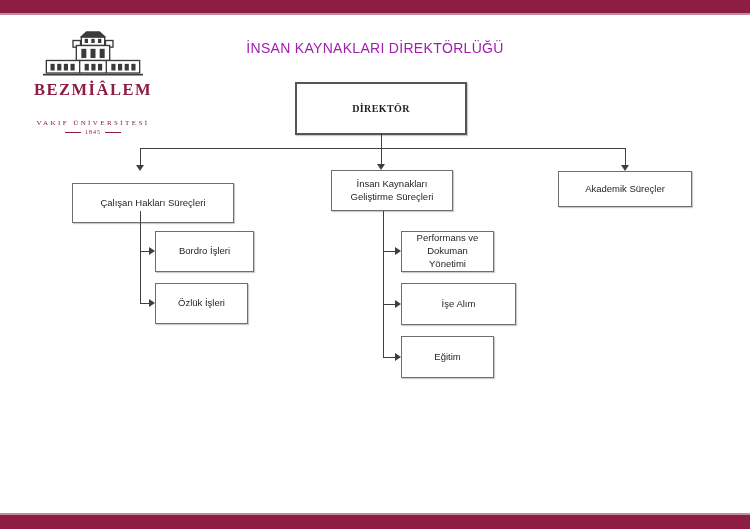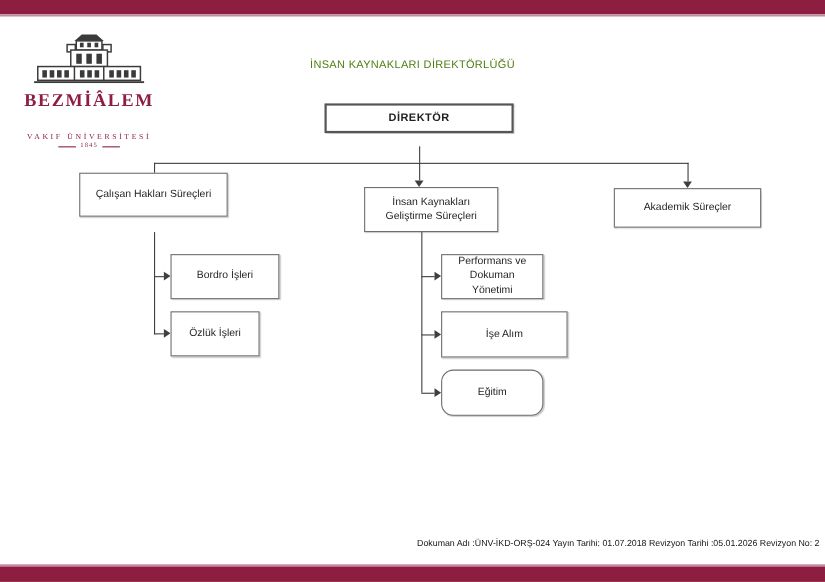--- a/index.html
+++ b/index.html
@@ -7,37 +7,37 @@
     position:relative; width:750px; height:529px; background:#ffffff;
     font-family:"Liberation Sans", sans-serif; overflow:hidden;
   }
   
   .top-bar    { position:absolute; left:0; top:0; width:750px; height:13px; background:#8E1E41; }
   .top-accent { position:absolute; left:0; top:13px; width:750px; height:2px; background:#C08BA1; }
   .bottom-accent { position:absolute; left:0; bottom:14px; width:750px; height:2px; background:#C08BA1; }
   .bottom-bar { position:absolute; left:0; bottom:0; width:750px; height:14px; background:#8E1E41; }
 
   
-  .logo { position:absolute; left:20px; top:28px; width:122px; text-align:center; color:#8E1E41; }
+  .logo { position:absolute; left:32px; top:28px; width:122px; text-align:center; color:#8E1E41; }
   .logo-name {
     font-family:"Liberation Serif", serif; font-weight:bold; font-size:16.5px;
     letter-spacing:1.5px; margin-top:-2px; white-space:nowrap;
   }
   .logo-sub {
     font-family:"Liberation Serif", serif; font-size:7px; letter-spacing:2.4px;
     margin-top:19px; white-space:nowrap;
   }
   .logo-year-row { display:flex; align-items:center; justify-content:center; gap:4px; margin-top:2px; }
   .logo-year-line { width:16px; height:1px; background:#8E1E41; }
   .logo-year { font-family:"Liberation Serif", serif; font-size:6px; letter-spacing:1px; }
 
   
   .page-title {
-    position:absolute; left:0; right:0; top:54px; text-align:center;
-    font-size:10px; letter-spacing:0.3px; color:#4d7c0f;
+    position:absolute; left:0; right:0; top:40px; text-align:center;
+    font-size:14px; letter-spacing:0.3px; color:#a21caf;
   }
 
   
   .node {
     position:absolute; background:#fff; border:1px solid #6e6e6e;
     box-shadow:1px 1px 1px rgba(0,0,0,0.20);
     display:flex; align-items:center; justify-content:center; text-align:center;
     font-size:9.5px; line-height:1.35; color:#1f1f1f; padding:2px 6px; box-sizing:border-box;
   }
   .root-node { border:2px solid #555; font-weight:bold; font-size:10px; letter-spacing:0.4px; }
@@ -112,52 +112,51 @@
       <span class="logo-year-line"></span>
       <span class="logo-year">1845</span>
       <span class="logo-year-line"></span>
     </div>
   </div>
 
   <div class="page-title">İNSAN KAYNAKLARI DİREKTÖRLÜĞÜ</div>
 
   <div>
 
-    <div class="node root-node" style="left:295px; top:94px; width:172px; height:27px;">DİREKTÖR</div>
+    <div class="node root-node" style="left:295px; top:82px; width:172px; height:53px;font-family:Liberation Serif, serif;">DİREKTÖR</div>
 
     <div class="vline" style="left:381px; top:133px; height:15px;"></div>
     <div class="hline" style="left:140px; top:148px; width:486px;"></div>
     <div class="vline" style="left:140px; top:148px; height:17px;"></div>
     <div class="arr-d" style="left:136px; top:165px;"></div>
     <div class="vline" style="left:381px; top:148px; height:16px;"></div>
     <div class="arr-d" style="left:377px; top:164px;"></div>
     <div class="vline" style="left:625px; top:148px; height:17px;"></div>
     <div class="arr-d" style="left:621px; top:165px;"></div>
 
-    <div class="node" style="left:72px; top:157px; width:135px; height:40px;">Çalışan Hakları Süreçleri</div>
+    <div class="node" style="left:72px; top:183px; width:162px; height:40px;">Çalışan Hakları Süreçleri</div>
     <div class="node" style="left:331px; top:170px; width:122px; height:41px;">İnsan Kaynakları Geliştirme Süreçleri</div>
     <div class="node" style="left:558px; top:171px; width:134px; height:36px;">Akademik Süreçler</div>
 
     <div class="vline" style="left:140px; top:211px; height:93px;"></div>
     <div class="hline" style="left:140px; top:251px; width:9px;"></div>
     <div class="arr-r" style="left:149px; top:247px;"></div>
     <div class="hline" style="left:140px; top:303px; width:9px;"></div>
     <div class="arr-r" style="left:149px; top:299px;"></div>
 
     <div class="node" style="left:155px; top:231px; width:99px; height:41px;">Bordro İşleri</div>
-    <div class="node" style="left:155px; top:283px; width:81px; height:41px;">Özlük İşleri</div>
+    <div class="node" style="left:155px; top:283px; width:93px; height:41px;">Özlük İşleri</div>
 
     <div class="vline" style="left:383px; top:211px; height:146px;"></div>
     <div class="hline" style="left:383px; top:251px; width:12px;"></div>
     <div class="arr-r" style="left:395px; top:247px;"></div>
     <div class="hline" style="left:383px; top:304px; width:12px;"></div>
     <div class="arr-r" style="left:395px; top:300px;"></div>
     <div class="hline" style="left:383px; top:357px; width:12px;"></div>
     <div class="arr-r" style="left:395px; top:353px;"></div>
 
     <div class="node" style="left:401px; top:231px; width:93px; height:41px;">Performans ve Dokuman Yönetimi</div>
     <div class="node" style="left:401px; top:283px; width:115px; height:42px;">İşe Alım</div>
-    <div class="node" style="left:401px; top:336px; width:93px; height:42px;border-radius:11px;">Eğitim</div>
+    <div class="node" style="left:401px; top:336px; width:93px; height:42px;">Eğitim</div>
   </div>
 
-  <div class="doc-info">Dokuman Adı :ÜNV-İKD-ORŞ-024 Yayın Tarihi: 01.07.2018 Revizyon Tarihi :05.01.2026 Revizyon No: 2</div>
 
 </div>
 
 </body></html>

